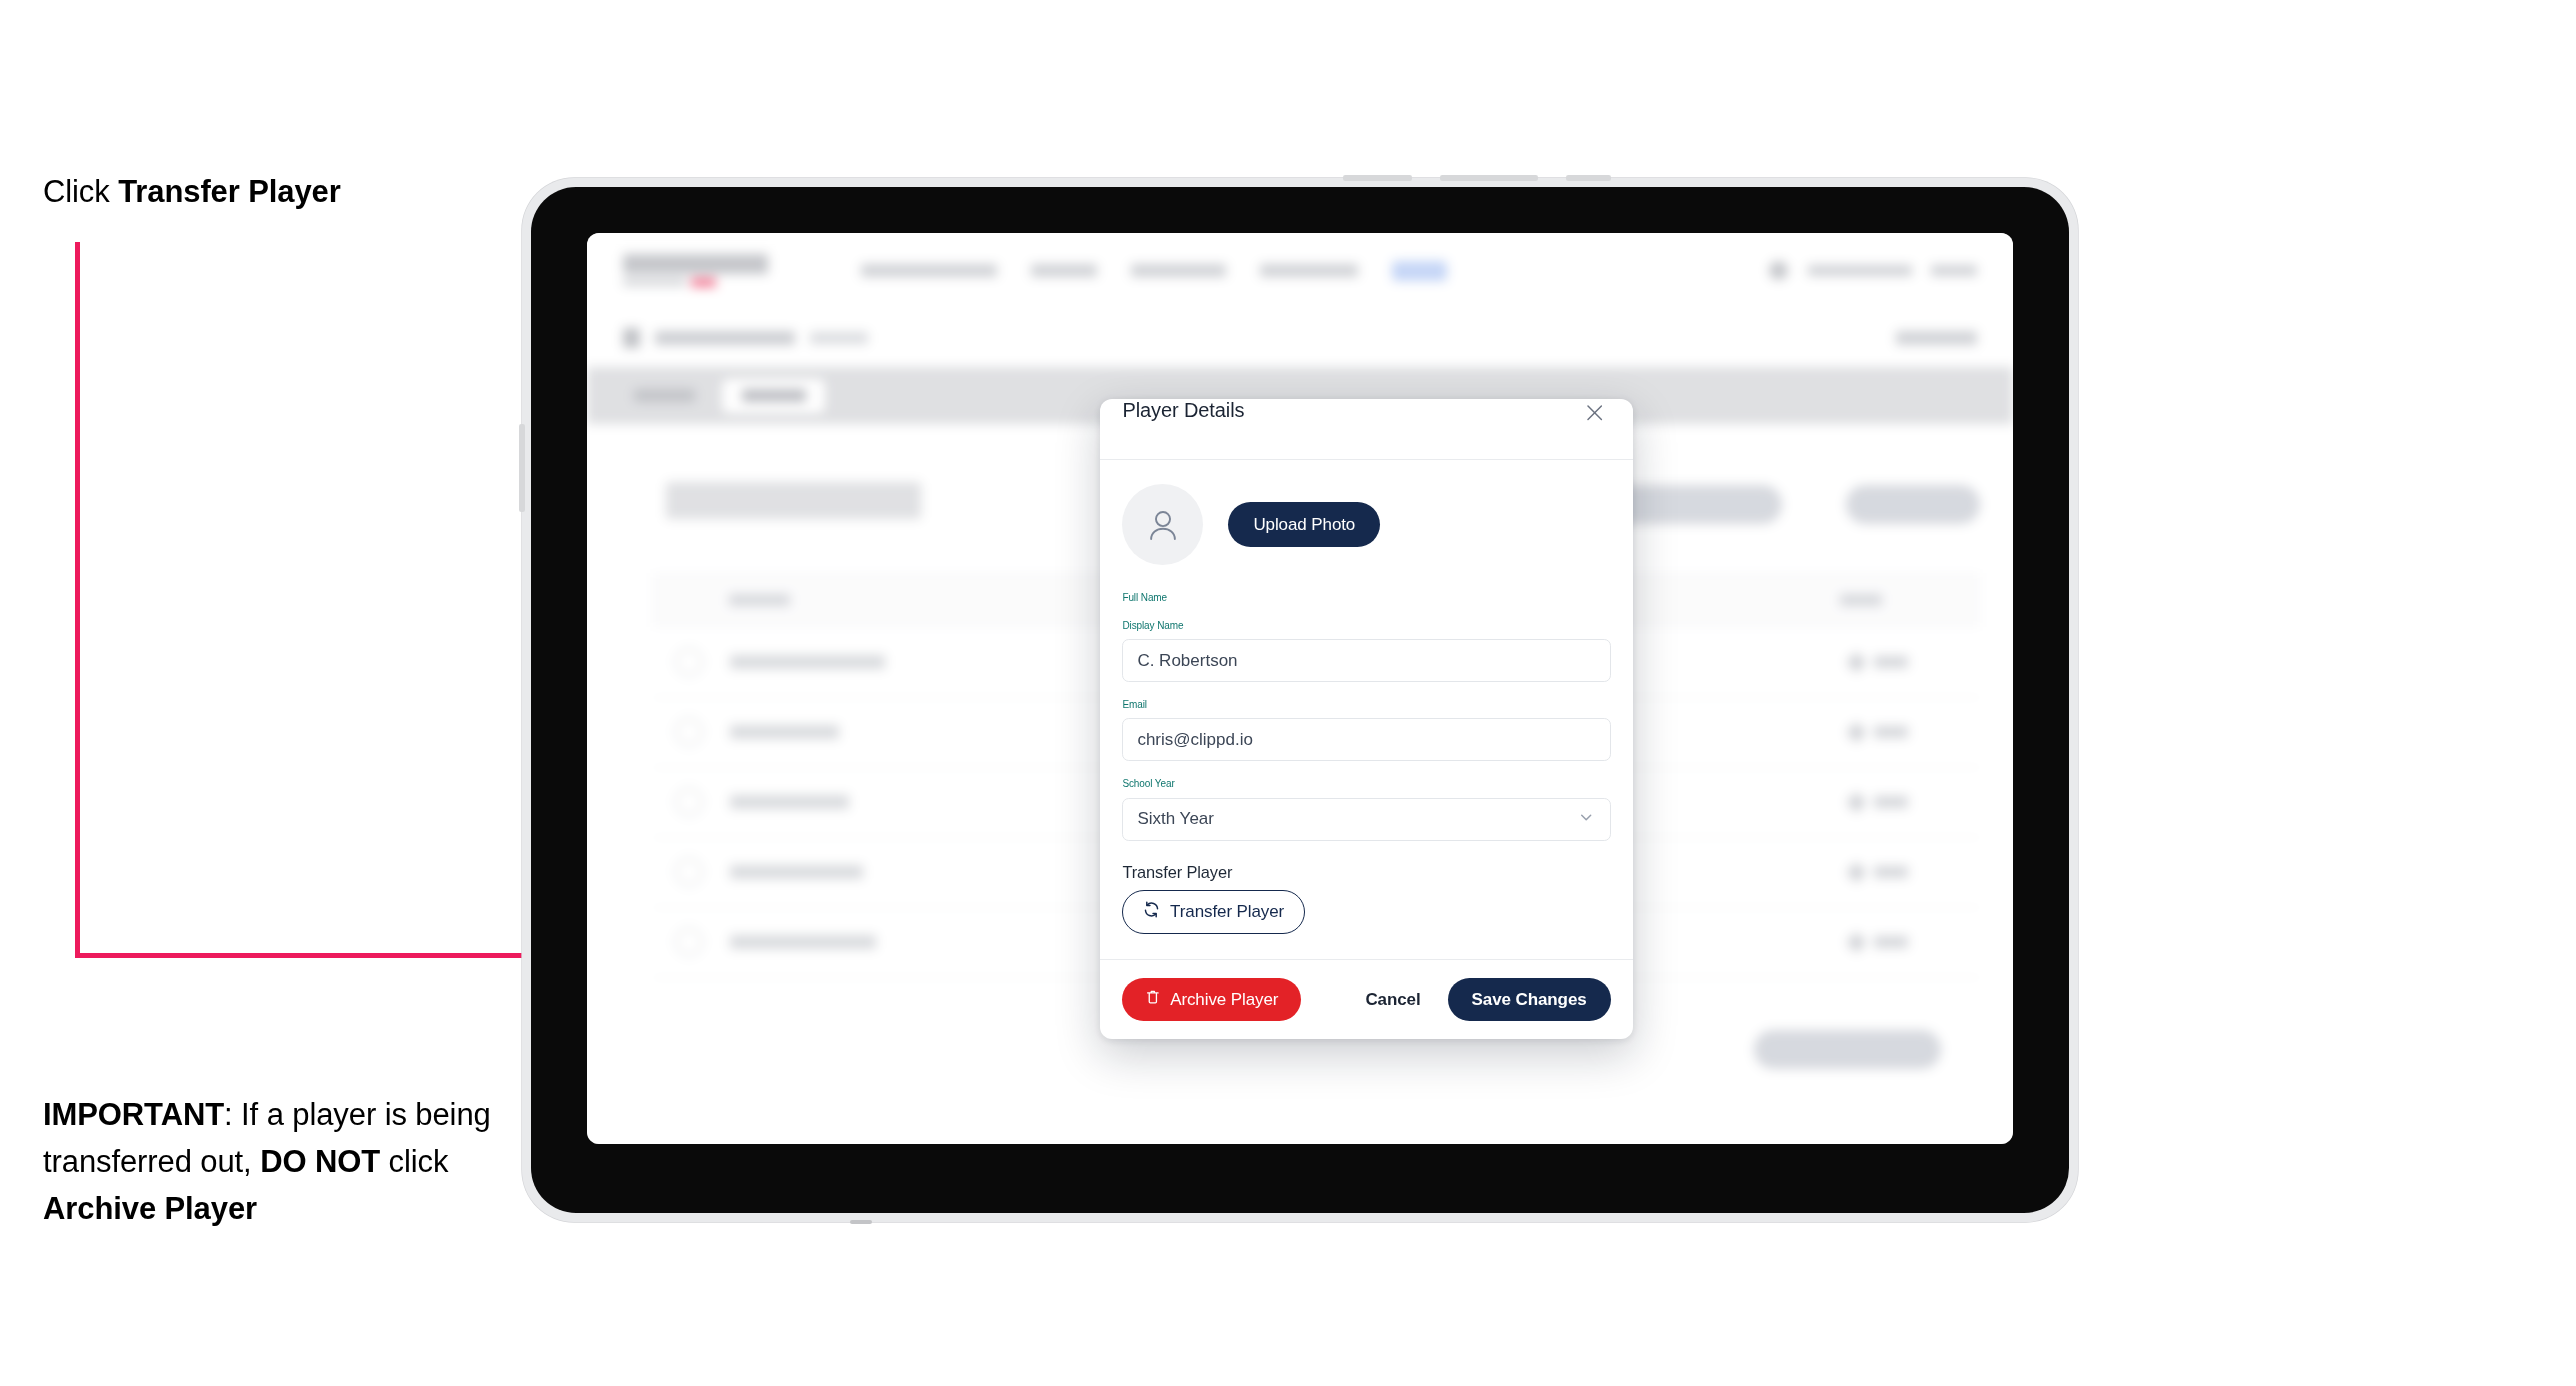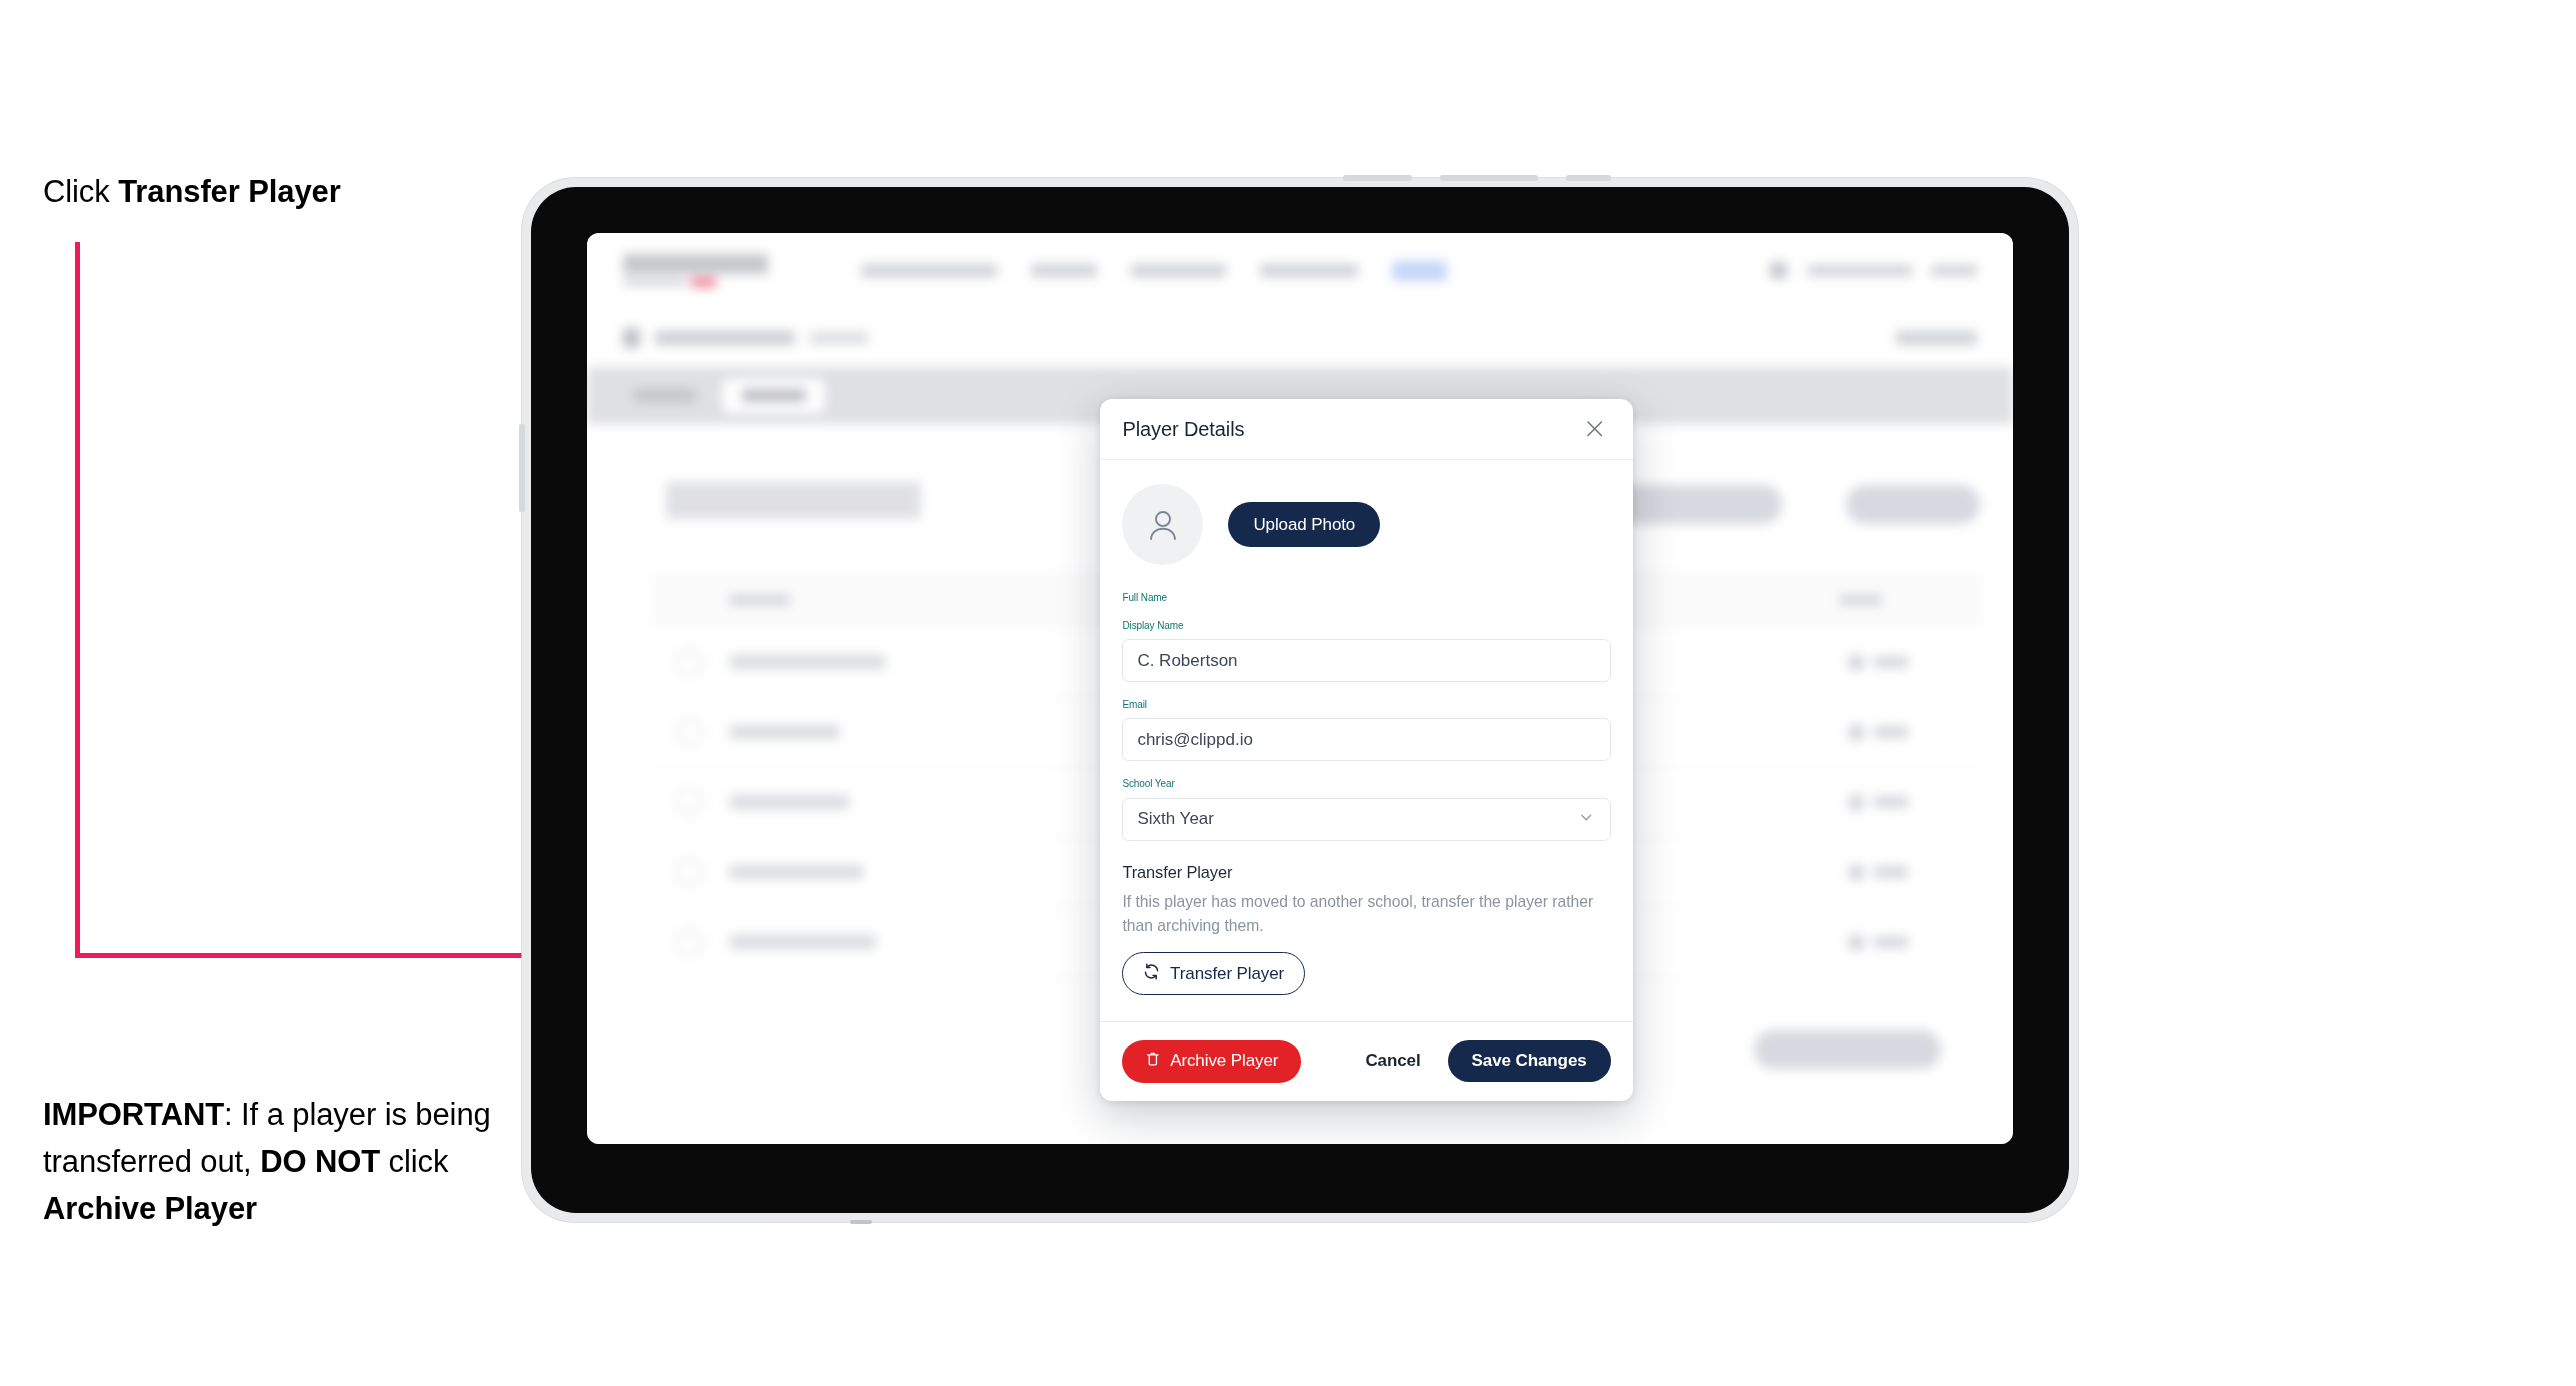--- a/index.html
+++ b/index.html
@@ -244,21 +244,20 @@
     width: 533px;
     background: #ffffff;
     border-radius: 12px;
     box-shadow: 0 15px 45px rgba(15,23,42,0.22), 0 1.5px 7.5px rgba(15,23,42,0.10);
     overflow: hidden;
   }
   .modal-header {
     height: 61px;
     border-bottom: 0.7px solid #e9ebee;
     display: flex;
-    align-items: center;
     padding: 0 25px 0 22.4px;
     box-sizing: border-box;
   }
   .modal-title {
     font-size: 20px;
     color: #1b2433;
     letter-spacing: -0.1px;
   }
   .modal-close {
     margin-left: auto;
@@ -569,21 +568,20 @@
               <span class="chev">
                 <svg width="16.4" height="16.4" viewBox="0 0 22 22">
                   <polyline points="5,8 11,14 17,8" fill="none" stroke="#98a0ad" stroke-width="2" stroke-linecap="round" stroke-linejoin="round"></polyline>
                 </svg>
               </span>
             </div>
           </div>
 
           <div class="transfer-section">
             <div class="transfer-title">Transfer Player</div>
-            <div class="transfer-desc">If this player has moved to another school, transfer the player rather than archiving them.</div>
             <button class="transfer-btn">
               <span>
                 <svg width="17" height="17" viewBox="0 0 24 24">
                   <path d="M20.5 11a8.5 8.5 0 0 0-14.6-5.4" fill="none" stroke="#15294d" stroke-width="2.1" stroke-linecap="round"></path>
                   <polyline points="5.4,1.8 5.4,6.2 9.8,6.2" fill="none" stroke="#15294d" stroke-width="2.1" stroke-linecap="round" stroke-linejoin="round"></polyline>
                   <path d="M3.5 13a8.5 8.5 0 0 0 14.6 5.4" fill="none" stroke="#15294d" stroke-width="2.1" stroke-linecap="round"></path>
                   <polyline points="18.6,22.2 18.6,17.8 14.2,17.8" fill="none" stroke="#15294d" stroke-width="2.1" stroke-linecap="round" stroke-linejoin="round"></polyline>
                 </svg>
               </span>
               <span>Transfer Player</span>

